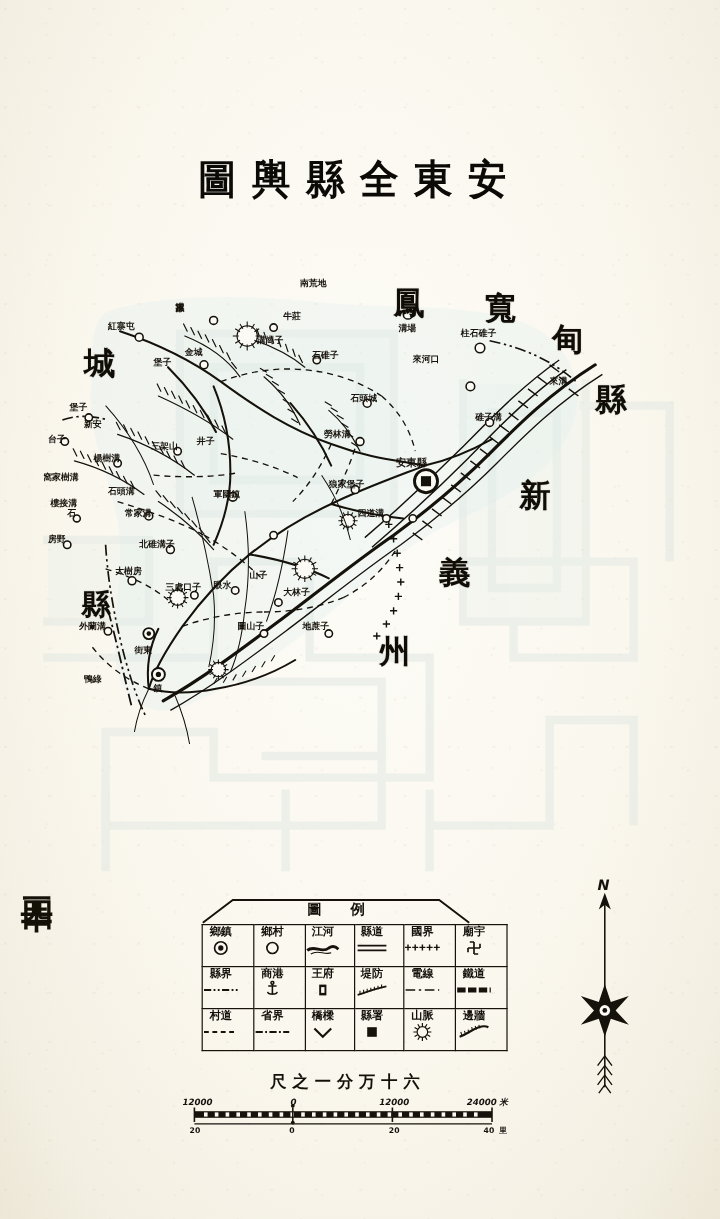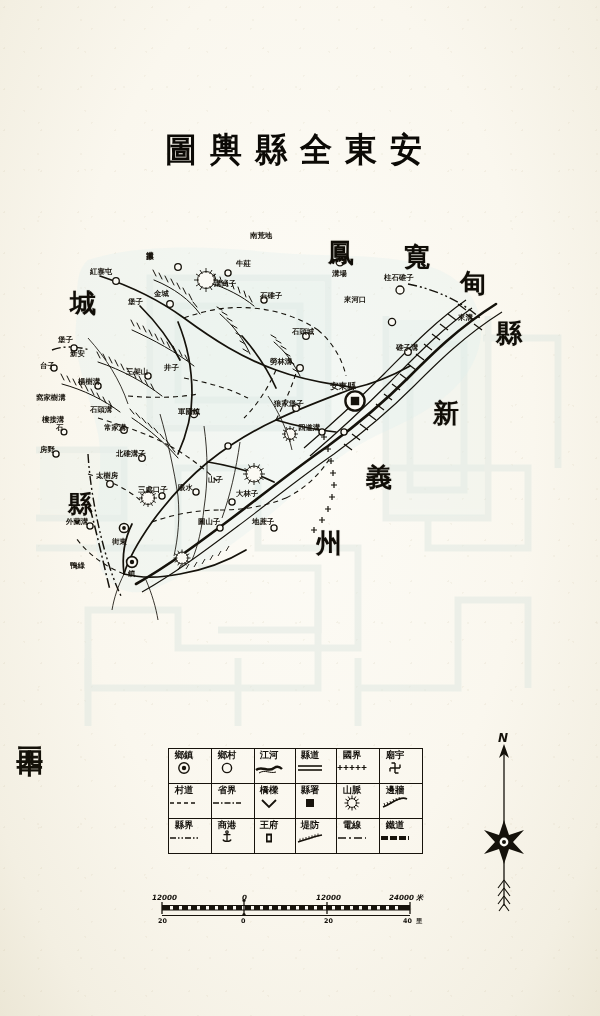--- a/index.html
+++ b/index.html
@@ -421,20 +421,26 @@
       <g stroke="#15120b" stroke-width="1.1" fill="none">
         <path d="M28 150 l-6 8 M28 150 l6 8 M28 158 l-6 8 M28 158 l6 8
                  M28 166 l-6 8 M28 166 l6 8 M28 174 l-5 7 M28 174 l5 7"></path>
       </g>
       <text x="22" y="12" font-family="DejaVu Sans, sans-serif" font-size="12" font-style="italic" font-weight="bold" fill="#15120b">N</text>
     </svg>
   </div>
 </div>
 
 <div id="legend">
+  <div class="roof">
+    <svg width="224" height="22" viewBox="0 0 224 22">
+      <path d="M1 21 L26 2 L198 2 L223 21" fill="none" stroke="#17130c" stroke-width="1.6" stroke-linejoin="miter"></path>
+    </svg>
+    <div class="roofText cjk">圖例</div>
+  </div>
 
   <table class="lg">
 
     <tbody>
         <tr>
       <td>
         <div class="lgname cjk">鄉鎮</div>
         <div class="lgsym">
           <svg width="14" height="14">
                 <circle cx="7" cy="7" r="5.2" fill="none" stroke="#17130c" stroke-width="1.4"></circle>
@@ -478,20 +484,80 @@
               </svg>
         </div>
       </td>
       <td>
         <div class="lgname cjk">廟宇</div>
         <div class="lgsym">
           <svg width="14" height="14">
                 <g stroke="#17130c" stroke-width="1.4" fill="none">
             <path d="M7 2 V12 M2 7 H12 M7 2 H3.5 M12 7 V3.5 M7 12 H10.5 M2 7 V10.5"></path>
           </g>
+              </svg>
+        </div>
+      </td>
+    </tr>
+
+    <tr>
+      <td>
+        <div class="lgname cjk">縣界</div>
+        <div class="lgsym">
+          <svg width="30" height="14">
+                <line x1="1" y1="7" x2="29" y2="7" stroke="#17130c" stroke-width="1.7" stroke-dasharray="6 2 1.5 2 1.5 2"></line>
+              </svg>
+        </div>
+      </td>
+      <td>
+        <div class="lgname cjk">商港</div>
+        <div class="lgsym">
+          <svg width="14" height="15">
+                <g stroke="#17130c" stroke-width="1.3" fill="none">
+            <path d="M7 3 V12"></path>
+                  <path d="M3.5 4.6 H10.5"></path>
+            <path d="M3 9.5 C3.5 12,10.5 12,11 9.5"></path>
+                  <circle cx="7" cy="2" r="1.2"></circle>
+          </g>
+              </svg>
+        </div>
+      </td>
+      <td>
+        <div class="lgname cjk">王府</div>
+        <div class="lgsym">
+          <svg width="14" height="14">
+                <rect x="4" y="2.5" width="6" height="9" fill="#17130c"></rect>
+                <rect x="5.6" y="4.6" width="2.8" height="4.8" fill="#fbfaf4"></rect>
+              </svg>
+        </div>
+      </td>
+      <td>
+        <div class="lgname cjk">堤防</div>
+        <div class="lgsym">
+          <svg width="28" height="14">
+                <path d="M2 11 C9 9,16 6,26 4" fill="none" stroke="#17130c" stroke-width="1.5"></path>
+            <g stroke="#17130c" stroke-width="0.9">
+                  <path d="M4 10.6 l0 -3 M7 9.8 l0 -3 M10 9 l0 -3 M13 8.2 l0 -3 M16 7.3 l0 -3 M19 6.4 l0 -3 M22 5.5 l0 -3"></path>
+                </g>
+              </svg>
+        </div>
+      </td>
+      <td>
+        <div class="lgname cjk">電線</div>
+        <div class="lgsym">
+          <svg width="30" height="14">
+                <line x1="1" y1="7" x2="29" y2="7" stroke="#17130c" stroke-width="1.4" stroke-dasharray="8 3 2 3"></line>
+              </svg>
+        </div>
+      </td>
+      <td>
+        <div class="lgname cjk">鐵道</div>
+        <div class="lgsym">
+          <svg width="30" height="14">
+                <line x1="1" y1="7" x2="29" y2="7" stroke="#17130c" stroke-width="4" stroke-dasharray="7 2"></line>
               </svg>
         </div>
       </td>
     </tr>
 
     <tr>
       <td>
         <div class="lgname cjk">村道</div>
         <div class="lgsym">
           <svg width="30" height="14">
@@ -543,85 +609,26 @@
         <div class="lgsym">
           <svg width="28" height="14">
                 <path d="M2 11 C8 9,12 5,18 3 C21 2,24 2,26 3" fill="none" stroke="#17130c" stroke-width="1.8"></path>
             <g stroke="#17130c" stroke-width="0.9">
                   <path d="M4 10 l-1 -3 M7 9 l-1 -3 M10 8 l-1 -3 M13 6 l-1 -3 M16 5 l-1 -3 M19 4 l-1 -3"></path>
                 </g>
               </svg>
         </div>
       </td>
     </tr>
-
-    <tr>
-      <td>
-        <div class="lgname cjk">縣界</div>
-        <div class="lgsym">
-          <svg width="30" height="14">
-                <line x1="1" y1="7" x2="29" y2="7" stroke="#17130c" stroke-width="1.7" stroke-dasharray="6 2 1.5 2 1.5 2"></line>
-              </svg>
-        </div>
-      </td>
-      <td>
-        <div class="lgname cjk">商港</div>
-        <div class="lgsym">
-          <svg width="14" height="15">
-                <g stroke="#17130c" stroke-width="1.3" fill="none">
-            <path d="M7 3 V12"></path>
-                  <path d="M3.5 4.6 H10.5"></path>
-            <path d="M3 9.5 C3.5 12,10.5 12,11 9.5"></path>
-                  <circle cx="7" cy="2" r="1.2"></circle>
-          </g>
-              </svg>
-        </div>
-      </td>
-      <td>
-        <div class="lgname cjk">王府</div>
-        <div class="lgsym">
-          <svg width="14" height="14">
-                <rect x="4" y="2.5" width="6" height="9" fill="#17130c"></rect>
-                <rect x="5.6" y="4.6" width="2.8" height="4.8" fill="#fbfaf4"></rect>
-              </svg>
-        </div>
-      </td>
-      <td>
-        <div class="lgname cjk">堤防</div>
-        <div class="lgsym">
-          <svg width="28" height="14">
-                <path d="M2 11 C9 9,16 6,26 4" fill="none" stroke="#17130c" stroke-width="1.5"></path>
-            <g stroke="#17130c" stroke-width="0.9">
-                  <path d="M4 10.6 l0 -3 M7 9.8 l0 -3 M10 9 l0 -3 M13 8.2 l0 -3 M16 7.3 l0 -3 M19 6.4 l0 -3 M22 5.5 l0 -3"></path>
-                </g>
-              </svg>
-        </div>
-      </td>
-      <td>
-        <div class="lgname cjk">電線</div>
-        <div class="lgsym">
-          <svg width="30" height="14">
-                <line x1="1" y1="7" x2="29" y2="7" stroke="#17130c" stroke-width="1.4" stroke-dasharray="8 3 2 3"></line>
-              </svg>
-        </div>
-      </td>
-      <td>
-        <div class="lgname cjk">鐵道</div>
-        <div class="lgsym">
-          <svg width="30" height="14">
-                <line x1="1" y1="7" x2="29" y2="7" stroke="#17130c" stroke-width="4" stroke-dasharray="7 2"></line>
-              </svg>
-        </div>
-      </td>
-    </tr>
   </tbody>
     </table>
 </div>
 
 <div id="scale">
+  <div id="scaleTitle" class="cjk">尺之一分万十六</div>
   <div id="scalebar">
     <svg width="275" height="34" viewBox="0 0 275 34">
 
       <rect x="12" y="12" width="248" height="5.5" fill="#17130c"></rect>
 
       <g fill="#fbf9f2">
         <rect x="20" y="13" width="3" height="3.5"></rect>
           <rect x="29" y="13" width="3" height="3.5"></rect>
         <rect x="38" y="13" width="3" height="3.5"></rect>
           <rect x="47" y="13" width="3" height="3.5"></rect>

